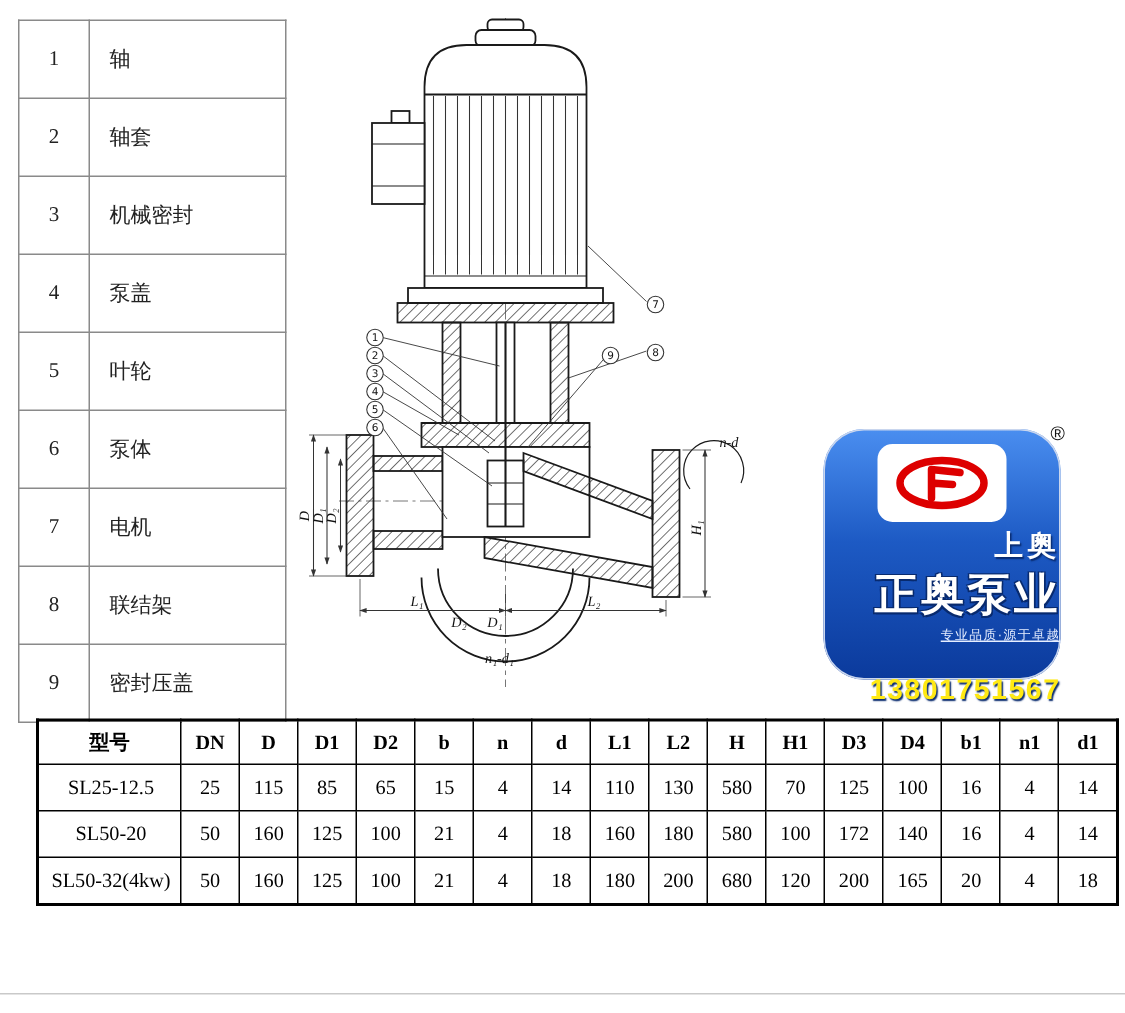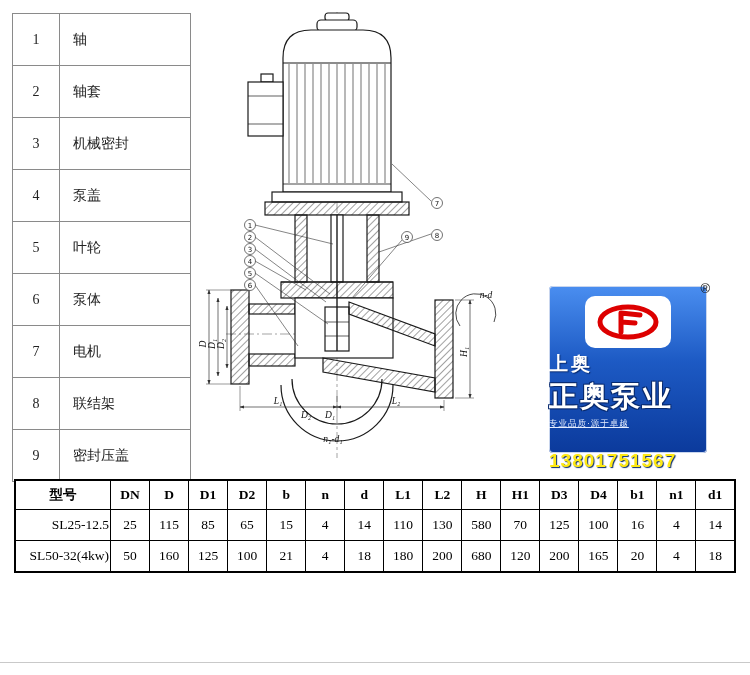--- a/index.html
+++ b/index.html
@@ -15,44 +15,44 @@
 
   
   .diagram{position:absolute;left:178px;top:6px;width:365px;height:465px;}
   .diagram svg{display:block;}
   .dimtext{font-family:"Liberation Serif","DejaVu Serif",serif;font-style:italic;
            font-size:9.5px;fill:#111;}
   .callout-num{font-family:"DejaVu Sans",sans-serif;font-size:7px;fill:#111;}
 
   
   .badge-wrap{position:absolute;left:546px;top:283px;width:164px;height:173px;}
-  .badge-blue{position:absolute;inset:3px;border-radius:4px;
+  .badge-blue{position:absolute;inset:3px;border-radius:27px;
               background:linear-gradient(180deg,#4a8ef0 0%,#1d5ac4 45%,#0b3a9c 100%);
-              box-shadow:0 0 0 1px #c9d6ee inset;text-align:left;}
+              box-shadow:0 0 0 1px #c9d6ee inset;text-align:right;}
   .badge-reg{position:absolute;top:-2px;right:0px;font-size:13px;color:#111;z-index:2;}
   .logo-box{width:86px;height:52px;margin:10px auto 0 auto;background:#fff;border-radius:10px;
             display:flex;align-items:center;justify-content:center;}
   .badge-line1{margin-top:3px;font-size:19px;font-weight:bold;color:#fff;letter-spacing:3px;
                text-shadow:1px 1px 1px #082a6e;}
   .badge-line2{margin-top:0px;font-size:29px;font-weight:bold;color:#fff;letter-spacing:2px;
                text-shadow:1px 1px 0 #082a6e,-1px -1px 0 #082a6e,1px -1px 0 #082a6e,-1px 1px 0 #082a6e;}
   .badge-slogan{margin-top:1px;font-size:8.5px;color:#e6eeff;letter-spacing:1px;text-decoration:underline;}
   .badge-phone{margin-top:20px;font-size:19px;font-weight:bold;color:#ffe913;letter-spacing:1px;
                text-shadow:1px 1px 1px #082a6e;}
 
   
-  .spec-table{position:absolute;left:14px;top:479px;width:722px;border-collapse:collapse;
+  .spec-table{position:absolute;left:24px;top:479px;width:722px;border-collapse:collapse;
               table-layout:fixed;font-family:"Liberation Serif","DejaVu Serif",serif;
               font-size:13.5px;color:#000;border:2px solid #000;}
   .spec-table th,.spec-table td{border:1px solid #000;text-align:center;background:#fff;
               overflow:hidden;white-space:nowrap;}
   .spec-table th{height:26px;font-weight:bold;}
   .spec-table td{height:28px;}
   .spec-table th:first-child{width:92px;}
-  .spec-table td.model{text-align:right;padding-left:3px;}
+  .spec-table td.model{text-align:center;padding-left:3px;}
 
   .bottom-rule{position:absolute;left:0;top:662px;width:750px;height:1px;background:#c9c9c9;}
 </style>
 </head>
 <body>
 
 <div class="stage">
 
   <table class="parts-table">
     <tbody>
@@ -288,20 +288,39 @@
           <td>130</td>
           <td>580</td>
           <td>70</td>
           <td>125</td>
           <td>100</td>
           <td>16</td>
           <td>4</td>
           <td>14</td>
         </tr>
         <tr>
+          <td class="model">SL50-20</td>
+          <td>50</td>
+          <td>160</td>
+          <td>125</td>
+          <td>100</td>
+          <td>21</td>
+          <td>4</td>
+          <td>18</td>
+          <td>160</td>
+          <td>180</td>
+          <td>580</td>
+          <td>100</td>
+          <td>172</td>
+          <td>140</td>
+          <td>16</td>
+          <td>4</td>
+          <td>14</td>
+        </tr>
+        <tr>
           <td class="model">SL50-32(4kw)</td>
           <td>50</td>
           <td>160</td>
           <td>125</td>
           <td>100</td>
           <td>21</td>
           <td>4</td>
           <td>18</td>
           <td>180</td>
           <td>200</td>

